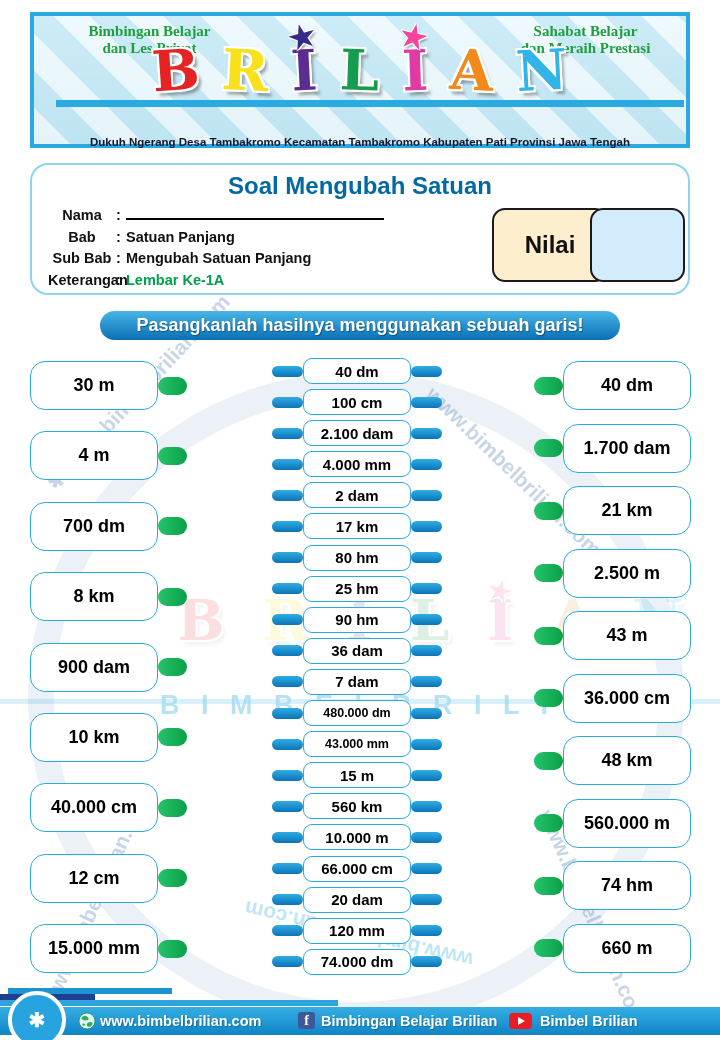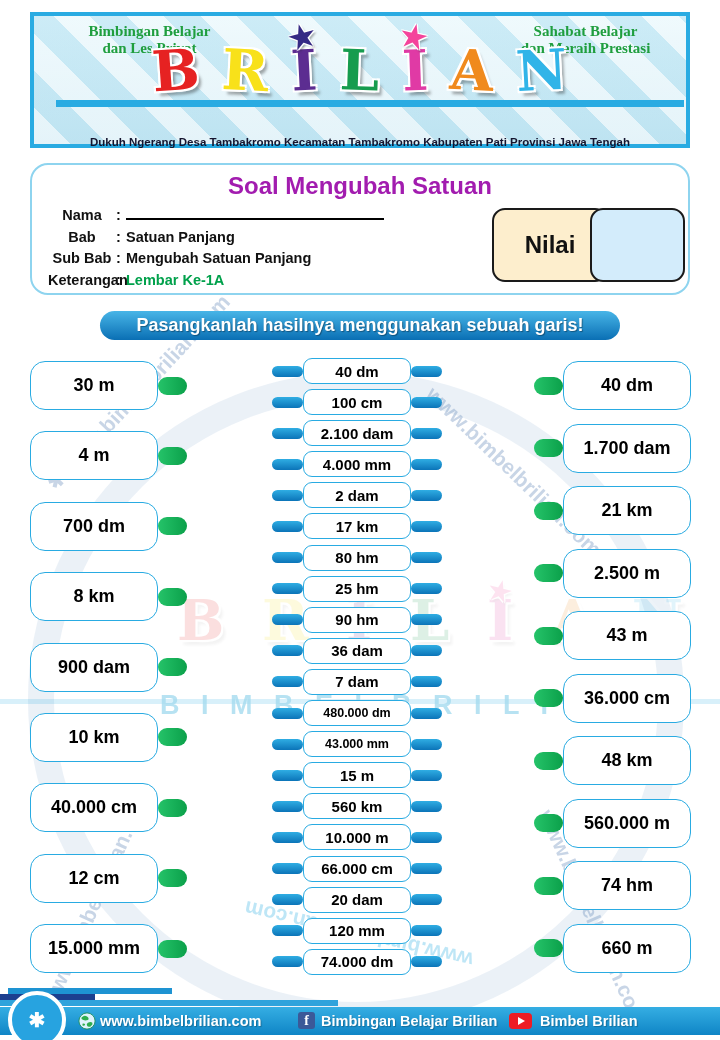--- a/index.html
+++ b/index.html
@@ -48,21 +48,21 @@
                          2px 3px 2px rgba(40,40,40,.35);}
   .star-right{transform:translateX(-50%) rotate(14deg);}
   .cyan-bar{position:absolute;left:22px;right:2px;top:84px;height:7px;background:#29abe2;}
   .addr{position:absolute;left:0;right:0;top:94px;text-align:center;
         font-weight:700;font-size:11.5px;line-height:13px;color:#14142e;white-space:pre;}
 
   
   .info-box{position:absolute;z-index:2;left:30px;top:163px;width:660px;height:132px;
             border:2px solid #8ed4ef;border-radius:18px;box-sizing:border-box;background:#fff;}
   .ws-title{position:absolute;left:0;right:0;top:7px;text-align:center;
-            font-weight:700;font-size:24px;color:#a21caf;}
+            font-weight:700;font-size:24px;color:#0369a1;}
   .fields{position:absolute;left:16px;top:40px;}
   .frow{height:21.5px;line-height:21.5px;font-weight:700;font-size:14.5px;color:#111;}
   .flabel{display:inline-block;width:68px;text-align:center;}
   .fcolon{display:inline-block;width:10px;}
   .fline{display:inline-block;width:258px;height:13px;border-bottom:2px solid #000;vertical-align:baseline;}
   .fgreen{color:#00a14b;}
   .nilai-box{position:absolute;left:460px;top:43px;width:116px;height:74px;background:#fdeecd;
              border:2px solid #1a1a1a;border-radius:13px;box-sizing:border-box;
              display:flex;align-items:center;justify-content:center;
              font-weight:700;font-size:24px;color:#111;}

